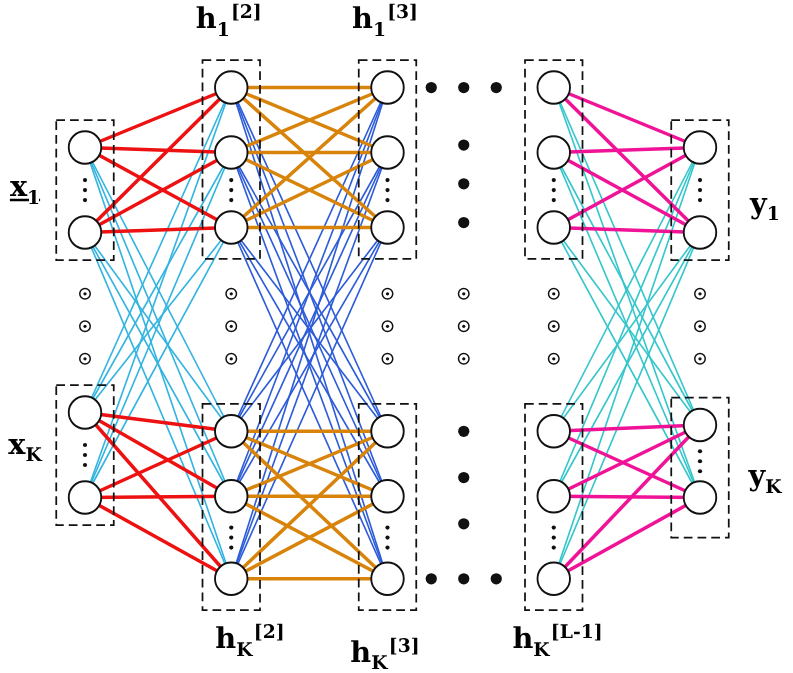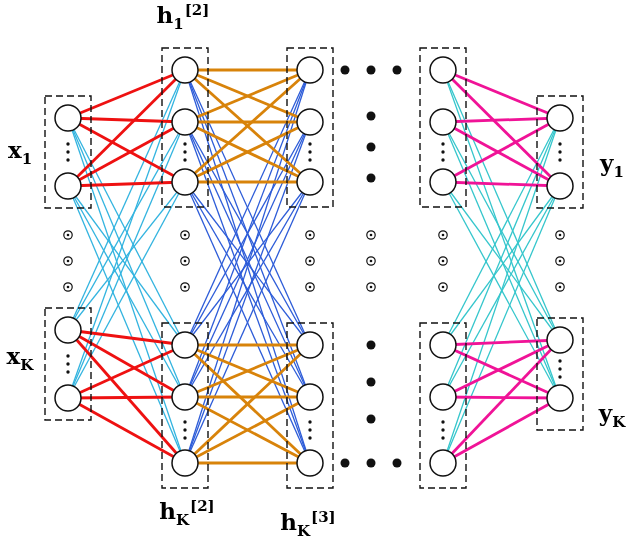--- a/index.html
+++ b/index.html
@@ -19,27 +19,27 @@
     font-size: 23px;
     color: #000000;
     white-space: nowrap;
     line-height: 1;
   }
   .lbl sub { font-size: 15px; font-weight: bold; vertical-align: -6px; }
   .lbl sup { font-size: 15px; font-weight: bold; vertical-align: 8px; margin-left: 1px; }
   #lbl-h1_2 { left: 183px; top: 17px; }
   #lbl-h1_3 { left: 308px; top: 17px; }
   #lbl-h1_L { left: 446px; top: 16px; }
-  #lbl-hK_2 { left: 187px; top: 513px; }
+  #lbl-hK_2 { left: 200px; top: 513px; }
   #lbl-hK_3 { left: 308px; top: 504px; margin-top: 20px; }
   #lbl-hK_L { left: 446px; top: 513px; }
-  #lbl-x1   { left: 20px;  top: 152px; }
+  #lbl-x1   { left: 20px;  top: 152px; text-decoration: underline; }
   #lbl-xK   { left: 20px;  top: 358px; }
   #lbl-y1   { left: 612px; top: 165px; }
-  #lbl-yK   { left: 612px; top: 383px; margin-top: 32px; }
+  #lbl-yK   { left: 612px; top: 383px; }
 </style>
 </head>
 <body>
 
 <div id="stage">
   <svg id="net-svg" width="634" height="538" viewBox="0 0 634 538">
       <line x1="68" y1="118" x2="185" y2="345" stroke="#33b4e0" stroke-width="1.3"></line>
       <line x1="68" y1="118" x2="185" y2="397" stroke="#33b4e0" stroke-width="1.3"></line>
       <line x1="68" y1="118" x2="185" y2="463" stroke="#33b4e0" stroke-width="1.3"></line>
       <line x1="68" y1="186" x2="185" y2="345" stroke="#33b4e0" stroke-width="1.3"></line>
@@ -233,19 +233,21 @@
       <circle cx="371" cy="178" r="4.5" fill="#111111"></circle>
       <circle cx="371" cy="345" r="4.5" fill="#111111"></circle>
       <circle cx="371" cy="382" r="4.5" fill="#111111"></circle>
       <circle cx="371" cy="419" r="4.5" fill="#111111"></circle>
       <circle cx="345" cy="463" r="4.5" fill="#111111"></circle>
       <circle cx="371" cy="463" r="4.5" fill="#111111"></circle>
       <circle cx="397" cy="463" r="4.5" fill="#111111"></circle>
     </svg>
 
   <div class="lbl" id="lbl-h1_2"><span>h</span><sub>1</sub><sup>[2]</sup></div>
+  <div class="lbl" id="lbl-h1_3"><span>h</span><sub>1</sub><sup>[3]</sup></div>
   <div class="lbl" id="lbl-hK_2"><span>h</span><sub>K</sub><sup>[2]</sup></div>
   <div class="lbl" id="lbl-hK_3"><span>h</span><sub>K</sub><sup>[3]</sup></div>
+  <div class="lbl" id="lbl-hK_L"><span>h</span><sub>K</sub><sup>[L-1]</sup></div>
   <div class="lbl" id="lbl-x1"><span>x</span><sub>1</sub></div>
   <div class="lbl" id="lbl-xK"><span>x</span><sub>K</sub></div>
   <div class="lbl" id="lbl-y1"><span>y</span><sub>1</sub></div>
   <div class="lbl" id="lbl-yK"><span>y</span><sub>K</sub></div>
 </div>
 
 </body></html>

